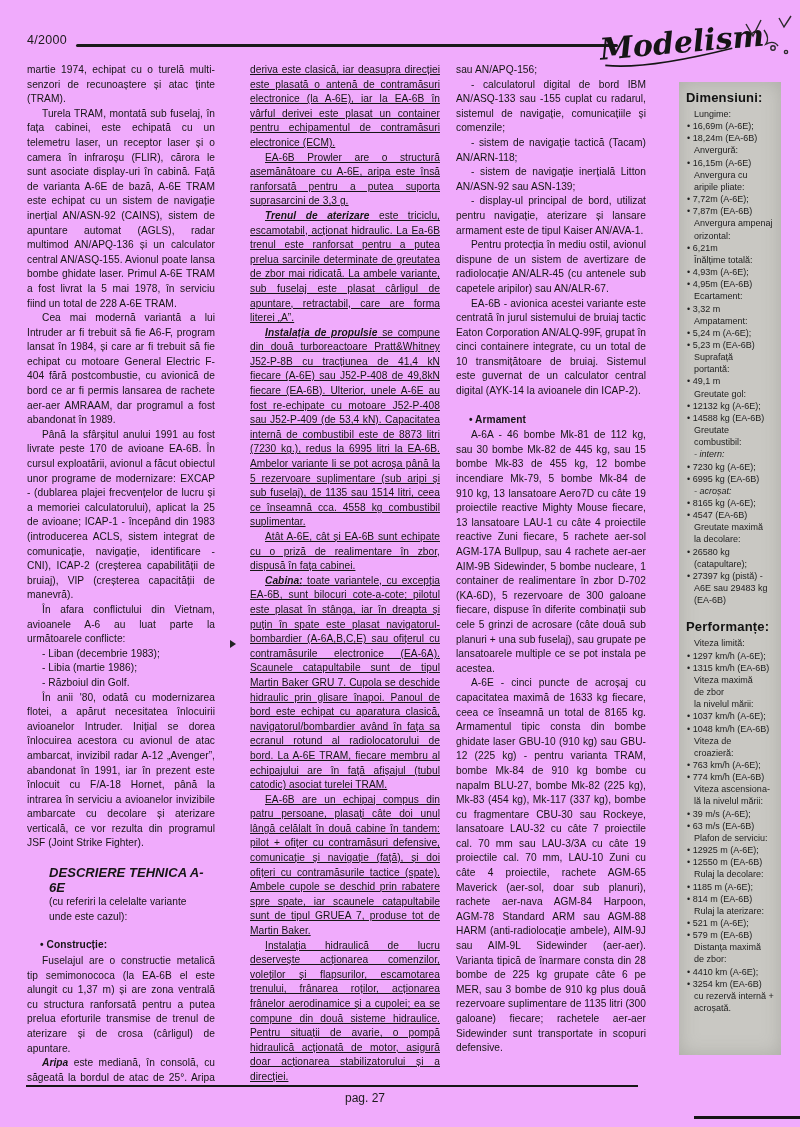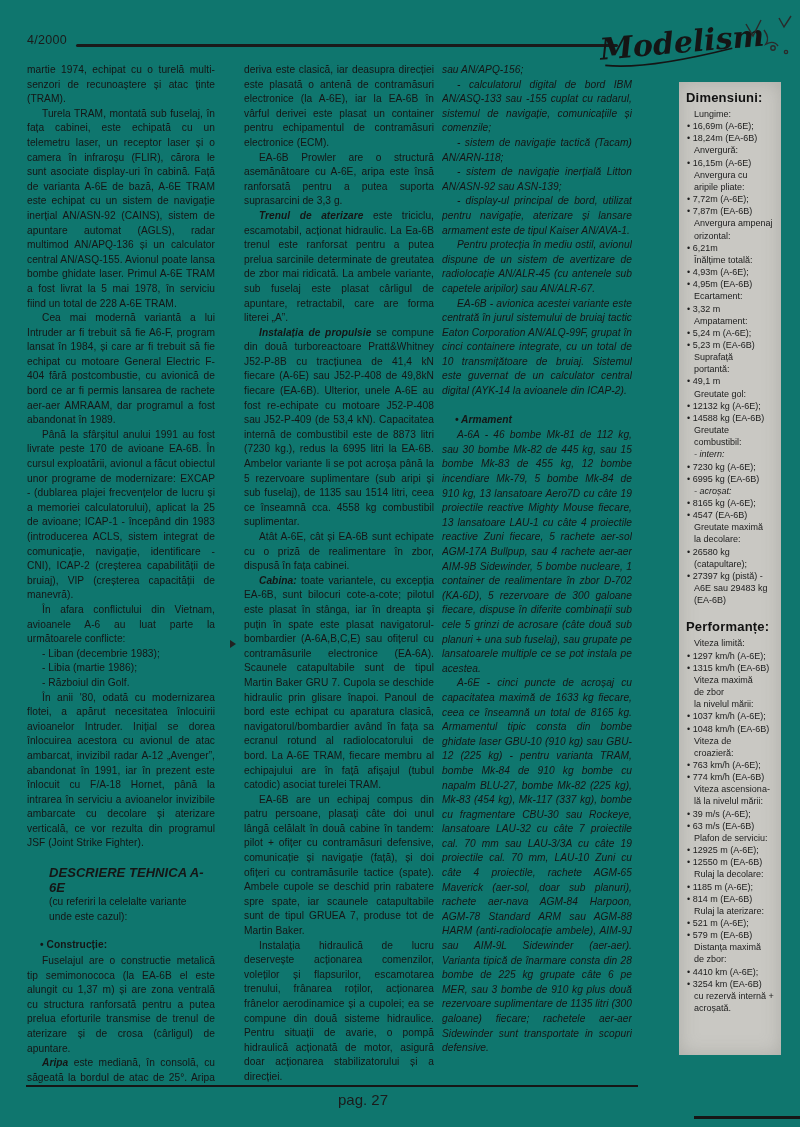--- a/index.html
+++ b/index.html
@@ -4,41 +4,41 @@
 <style>
   html,body{margin:0;padding:0;}
   body{
     width:800px;height:1127px;overflow:hidden;
     background:#e8e8e6;
     font-family:"Liberation Sans","DejaVu Sans",sans-serif;
     color:#151515;
   }
   .page{
     position:relative;width:800px;height:1127px;
-    background:#0f766e;overflow:hidden;
+    background:#f0abfc;overflow:hidden;
   }
   
   .issue{
     position:absolute;left:27px;top:33px;
     font-size:12.5px;letter-spacing:.3px;color:#1b1b1b;
   }
   .header-rule{
     position:absolute;left:76px;top:44px;width:542px;height:2.6px;
     background:#1a1a1a;border-radius:2px;
   }
   .logo-wrap{position:absolute;left:596px;top:8px;width:200px;height:64px;}
   
   .col{
     position:absolute;top:63px;height:1020px;overflow:hidden;
     font-size:10.2px;line-height:14.6px;text-align:justify;
     letter-spacing:.05px;
   }
   #col0{left:27px;width:188px;}
-  #col1{left:244px;width:190px;}
-  #col2{left:442px;width:190px;font-style:italic;}
+  #col1{left:250px;width:190px;text-decoration:underline;}
+  #col2{left:456px;width:190px;}
   .blk{margin:0;}
   .blk.p{text-indent:15px;}
   .blk.cont{text-indent:0;}
   .blk.li{text-align:left;padding-left:15px;}
   .blk.h1{
     font-weight:bold;font-style:italic;text-align:left;
     padding-left:22px;margin-top:15px;font-size:13px;
   }
   .blk.hsub{text-align:left;padding-left:22px;}
   .blk.bullet{
@@ -61,22 +61,22 @@
   .spec-section + .spec-section{margin-top:13px;}
   .spec-line{white-space:nowrap;}
   .spec-line.nob{padding-left:7px;}
   .spec-line.it{font-style:italic;}
   
   .footer-rule{
     position:absolute;left:26px;top:1085px;width:612px;height:2.4px;
     background:#161616;
   }
   .page-number{
-    position:absolute;left:338px;top:1091px;
-    font-size:15px;color:#1b1b1b;
+    position:absolute;left:345px;top:1091px;
+    font-size:12px;color:#1b1b1b;
   }
   .corner-rule{
     position:absolute;left:694px;top:1116px;width:106px;height:3px;
     background:#161616;
   }
   .margin-mark{
     position:absolute;left:230px;top:640px;width:0;height:0;
     border-top:4px solid transparent;border-bottom:4px solid transparent;
     border-left:6px solid #222;
   }

